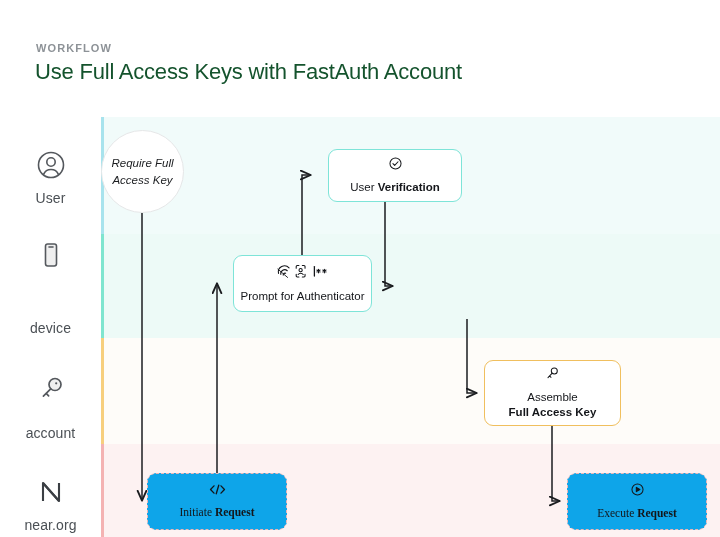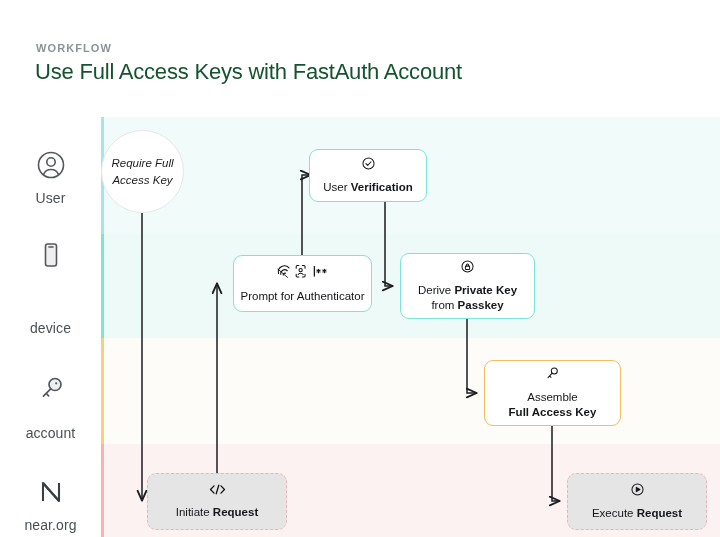--- a/index.html
+++ b/index.html
@@ -59,33 +59,33 @@
     display: flex; flex-direction: column;
     align-items: center; justify-content: center;
     text-align: center;
   }
   .node .nico { display: block; margin-bottom: 5px; }
   .node .ntxt { font-size: 11.5px; color: #14161a; line-height: 1.32; }
   .node .ntxt b { font-weight: bold; }
 
   .node.teal   { border: 1.6px solid #7ee4d8; }
   .node.amber  { border: 1.6px solid #f0bf5e; }
-  .node.dashed { border: 1.5px dashed #eab5b5; background: #e5e5e5; }
+  .node.dashed { border: 1.5px dashed #eab5b5; background: #0ea5e9; font-family: Liberation Serif, serif; }
 
   .node.circle {
     border-radius: 50%; border: 1.2px solid #e6e7e8;
     background:#fff;
   }
   .node.circle .ntxt {
     font-style: italic; font-size: 11.5px; color:#1b1d20; line-height:1.45;
   }
 
   
   #n-require  { left: 0px;   top: 13px;  width: 83px;  height: 83px; }
-  #n-verify   { left: 208px; top: 32px;  width: 118px; height: 53px; }
+  #n-verify   { left: 227px; top: 32px;  width: 134px; height: 53px; }
   #n-prompt   { left: 132px; top: 138px; width: 139px; height: 57px; }
   #n-derive   { left: 299px; top: 136px; width: 135px; height: 66px; }
   #n-assemble { left: 383px; top: 243px; width: 137px; height: 66px; }
   #n-initiate { left: 46px;  top: 356px; width: 140px; height: 57px; }
   #n-execute  { left: 466px; top: 356px; width: 140px; height: 57px; }
 
   svg.conn { position: absolute; left: 0; top: 0; width: 619px; height: 436px; overflow: visible; }
 </style>
 </head>
 <body>
@@ -211,33 +211,20 @@
             <path d="M6.2 7.3 v4.3 M4.3 8.3 l3.8 2.3 M8.1 8.3 l-3.8 2.3"></path>
             <path d="M13.2 7.3 v4.3 M11.3 8.3 l3.8 2.3 M15.1 8.3 l-3.8 2.3"></path>
           </g>
         </svg>
       </span>
       <div class="ntxt">
         <span>Prompt for Authenticator</span>
       </div>
     </div>
 
-    <div class="node teal" id="n-derive">
-      <span class="nico">
-        <svg viewBox="0 0 20 20" width="15" height="15" fill="none" stroke="#14161a" stroke-width="1.35">
-          <circle cx="10" cy="10" r="7.4"></circle>
-          <rect x="7.2" y="9.5" width="5.6" height="4.4" rx="0.9"></rect>
-          <path d="M8.5 9.5V8.2a1.5 1.5 0 0 1 3 0v1.3"></path>
-        </svg>
-      </span>
-      <div class="ntxt">
-        <span>Derive </span><b>Private Key</b><br>
-        <span>from </span><b>Passkey</b>
-      </div>
-    </div>
 
     <div class="node amber" id="n-assemble">
       <span class="nico">
         <svg viewBox="0 0 22 20" width="17" height="15" fill="none" stroke="#14161a" stroke-width="1.35" stroke-linecap="round">
           <circle cx="13.4" cy="6.6" r="4"></circle>
           <path d="M10.6 9.6 5.0 15.6 M7.1 13.2l1.9 1.9"></path>
         </svg>
       </span>
       <div class="ntxt">
         <span>Assemble</span><br>

